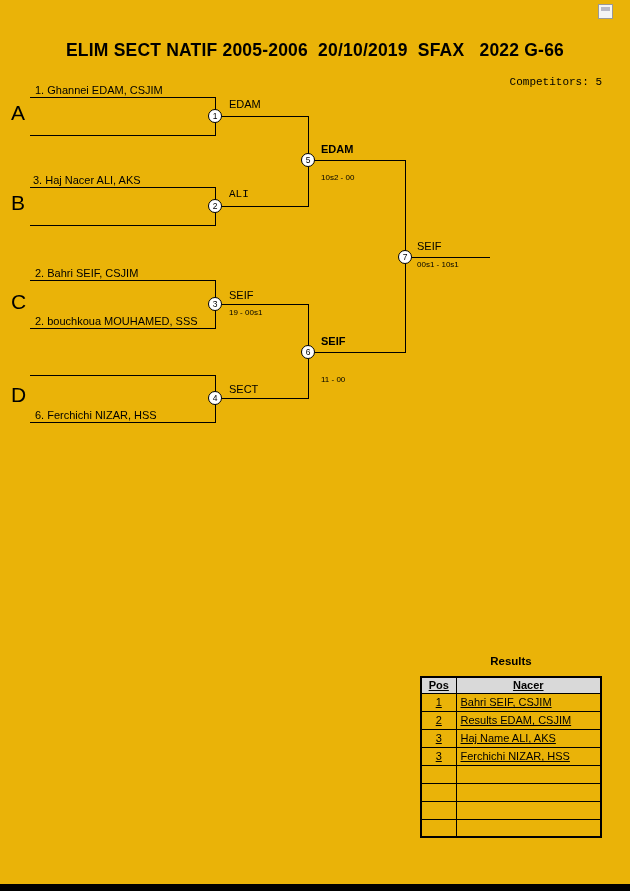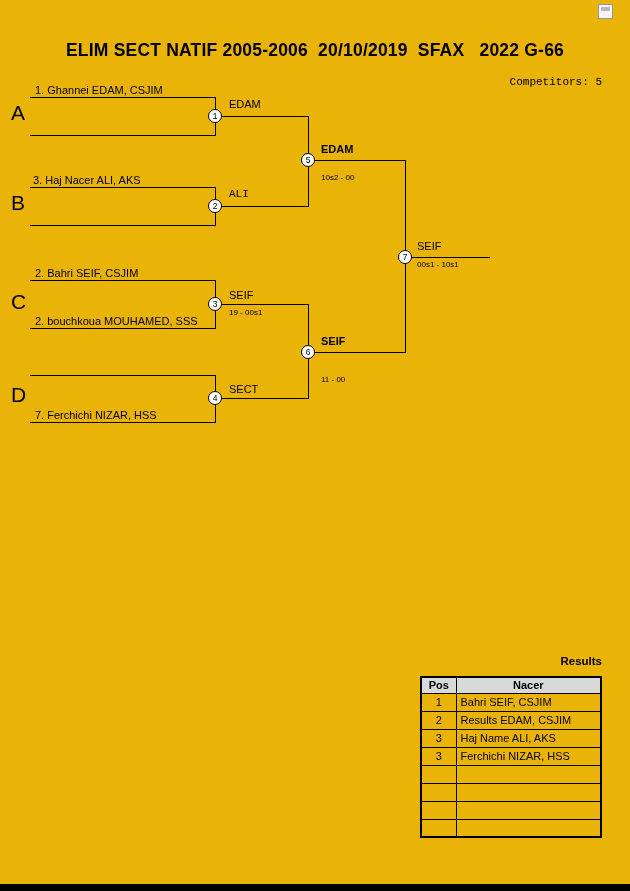--- a/index.html
+++ b/index.html
@@ -21,27 +21,27 @@
   .node { position:absolute; width:14px; height:14px; border:1px solid #000; border-radius:50%;
           background:#fff; font-size:8.5px; display:flex; align-items:center; justify-content:center;
           z-index:2; }
 
   .name   { position:absolute; font-size:11px; white-space:nowrap; }
   .winner { position:absolute; font-size:11px; white-space:nowrap; }
   .winner.bold { font-weight:bold; }
   .score  { position:absolute; font-size:8px; white-space:nowrap; }
   .letter { position:absolute; font-size:21px; }
 
-  .results-title { position:absolute; left:420px; top:655px; width:182px; text-align:right;
+  .results-title { position:absolute; left:420px; top:655px; width:182px; text-align:center;
                    font-size:11.5px; font-weight:bold; }
   table.results { position:absolute; left:420px; top:676px; width:182px;
                   border-collapse:collapse; table-layout:fixed; font-size:11px;
                   border:2px solid #000; }
   table.results th, table.results td { border:1px solid #000; height:18px; padding:0 4px;
-                  overflow:hidden; white-space:nowrap; }
+                  overflow:hidden; white-space:nowrap;text-decoration:underline; }
   table.results th { background:#d9d9d9; font-weight:bold; height:16px; text-align:center; }
   table.results td.pos { text-align:center; }
   col.pos-col { width:35px; }
 
   .bottombar { position:absolute; left:0; top:884px; width:630px; height:7px; background:#000; }
 </style>
 </head>
 <body>
 
 <div class="page">
@@ -54,21 +54,21 @@
 
   <div class="letter" style="left:11px; top:101px;">A</div>
   <div class="letter" style="left:11px; top:191px;">B</div>
   <div class="letter" style="left:11px; top:290px;">C</div>
   <div class="letter" style="left:11px; top:383px;">D</div>
 
   <div class="name" style="left:35px; top:84px;">1. Ghannei EDAM, CSJIM</div>
   <div class="name" style="left:33px; top:174px;">3. Haj Nacer ALI, AKS</div>
   <div class="name" style="left:35px; top:267px;">2. Bahri SEIF, CSJIM</div>
   <div class="name" style="left:35px; top:315px;">2. bouchkoua MOUHAMED, SSS</div>
-  <div class="name" style="left:35px; top:409px;">7. Ferchichi NIZAR, HSS</div>
+  <div class="name" style="left:35px; top:409px;">6. Ferchichi NIZAR, HSS</div>
 
   <div class="hline" style="left:30px; top:97px;  width:185px;"></div>
   <div class="hline" style="left:30px; top:135px; width:185px;"></div>
   <div class="vline" style="left:215px; top:97px; height:39px;"></div>
 
   <div class="hline" style="left:30px; top:187px; width:185px;"></div>
   <div class="hline" style="left:30px; top:225px; width:185px;"></div>
   <div class="vline" style="left:215px; top:187px; height:39px;"></div>
 
   <div class="hline" style="left:30px; top:280px; width:185px;"></div>

